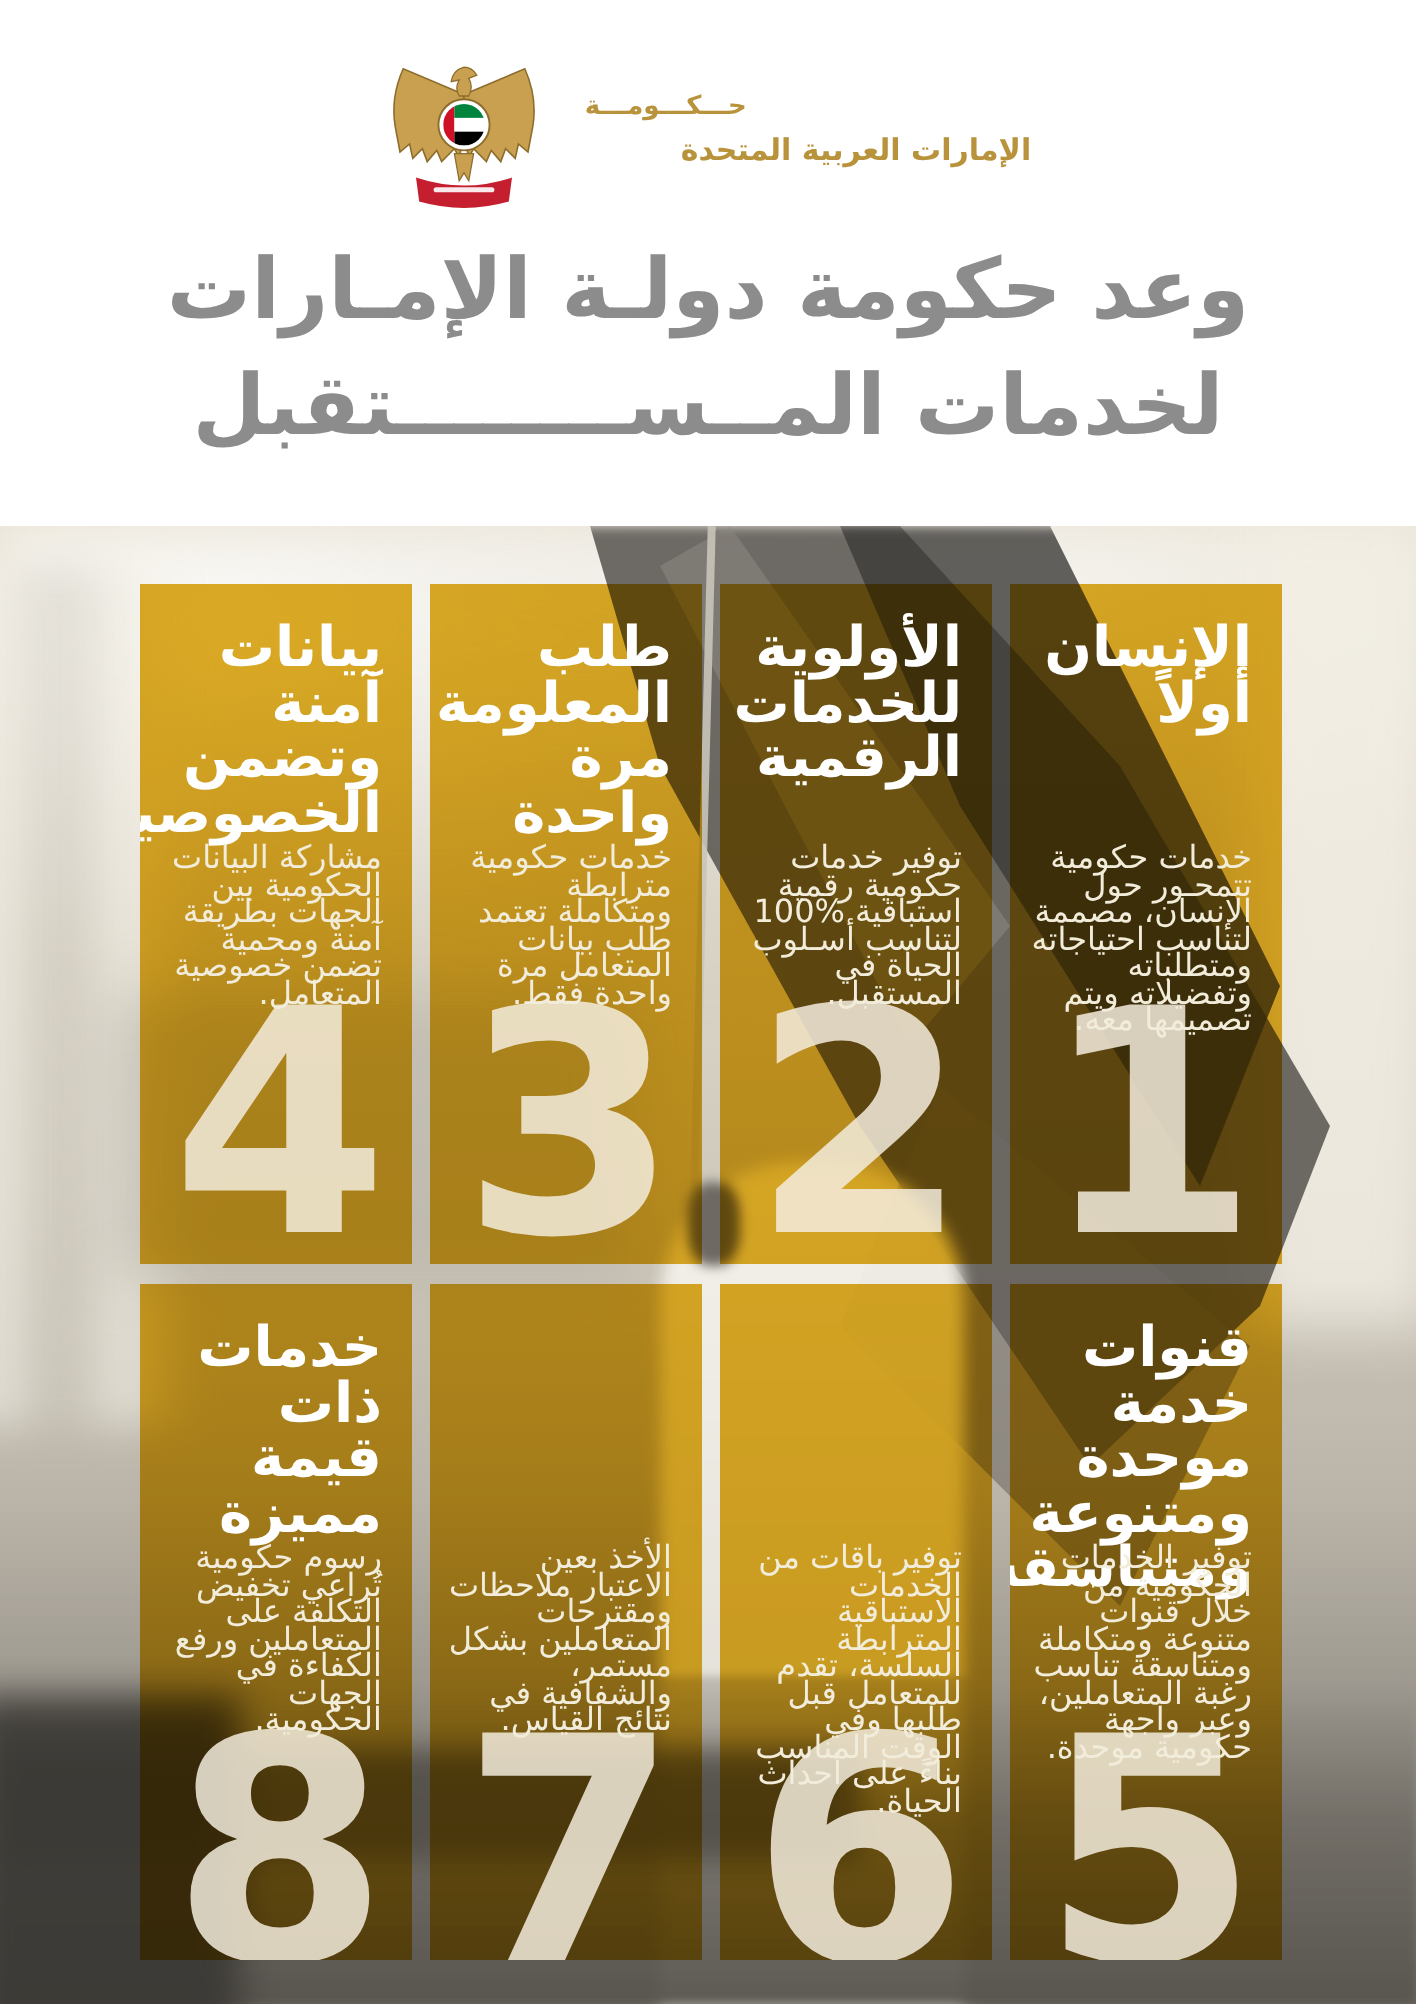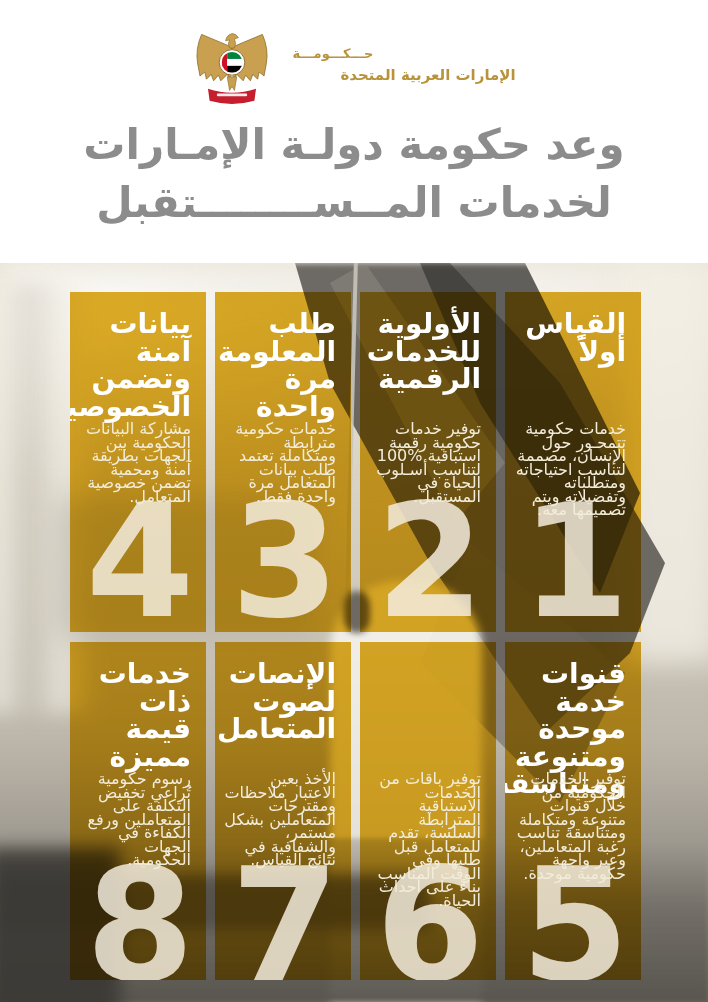--- a/index.html
+++ b/index.html
@@ -108,21 +108,21 @@
 
   <h1 class="title" dir="rtl">
     <span>وعد حكومة دولـة الإمـارات</span>
     <span>لخدمات المــســــــــتقبل</span>
   </h1>
 
   <section class="row row-top" dir="rtl">
     <article class="card" dir="rtl">
       <div class="card-bg"></div>
       <div class="card-number">1</div>
-      <h2 class="card-title">القياس
+      <h2 class="card-title">الإنسان
 أولاً</h2>
       <p class="card-body">خدمات حكومية تتمحـور حول الإنسان، مصممة لتناسب احتياجاته ومتطلباته وتفضيلاته ويتم تصميمها معه.</p>
     </article>
     <article class="card" dir="rtl">
       <div class="card-bg"></div>
       <div class="card-number">2</div>
       <h2 class="card-title">الأولوية
 للخدمات
 الرقمية</h2>
       <p class="card-body">توفير خدمات حكومية رقمية استباقية %100 لتناسب أسـلوب الحياة في المستقبل.</p>
@@ -156,23 +156,20 @@
       <p class="card-body">توفير الخدمات الحكومية من خلال قنوات متنوعة ومتكاملة ومتناسقة تناسب رغبة المتعاملين، وعبر واجهة حكومية موحدة.</p>
     </article>
     <article class="card" dir="rtl">
       <div class="card-bg"></div>
       <div class="card-number">6</div>
       <p class="card-body">توفير باقات من الخدمات الاستباقية المترابطة السلسة، تقدم للمتعامل قبل طلبها وفي الوقت المناسب بناءً على أحداث الحياة.</p>
     </article>
     <article class="card" dir="rtl">
       <div class="card-bg"></div>
       <div class="card-number">7</div>
-      <h2 class="card-title">الإنصات
-لصوت
-المتعامل</h2>
       <p class="card-body">الأخذ بعين الاعتبار ملاحظات ومقترحات المتعاملين بشكل مستمر، والشفافية في نتائج القياس.</p>
     </article>
     <article class="card" dir="rtl">
       <div class="card-bg"></div>
       <div class="card-number">8</div>
       <h2 class="card-title">خدمات
 ذات قيمة
 مميزة</h2>
       <p class="card-body">رسوم حكومية تُراعي تخفيض التكلفة على المتعاملين ورفع الكفاءة في الجهات الحكومية.</p>
     </article>

